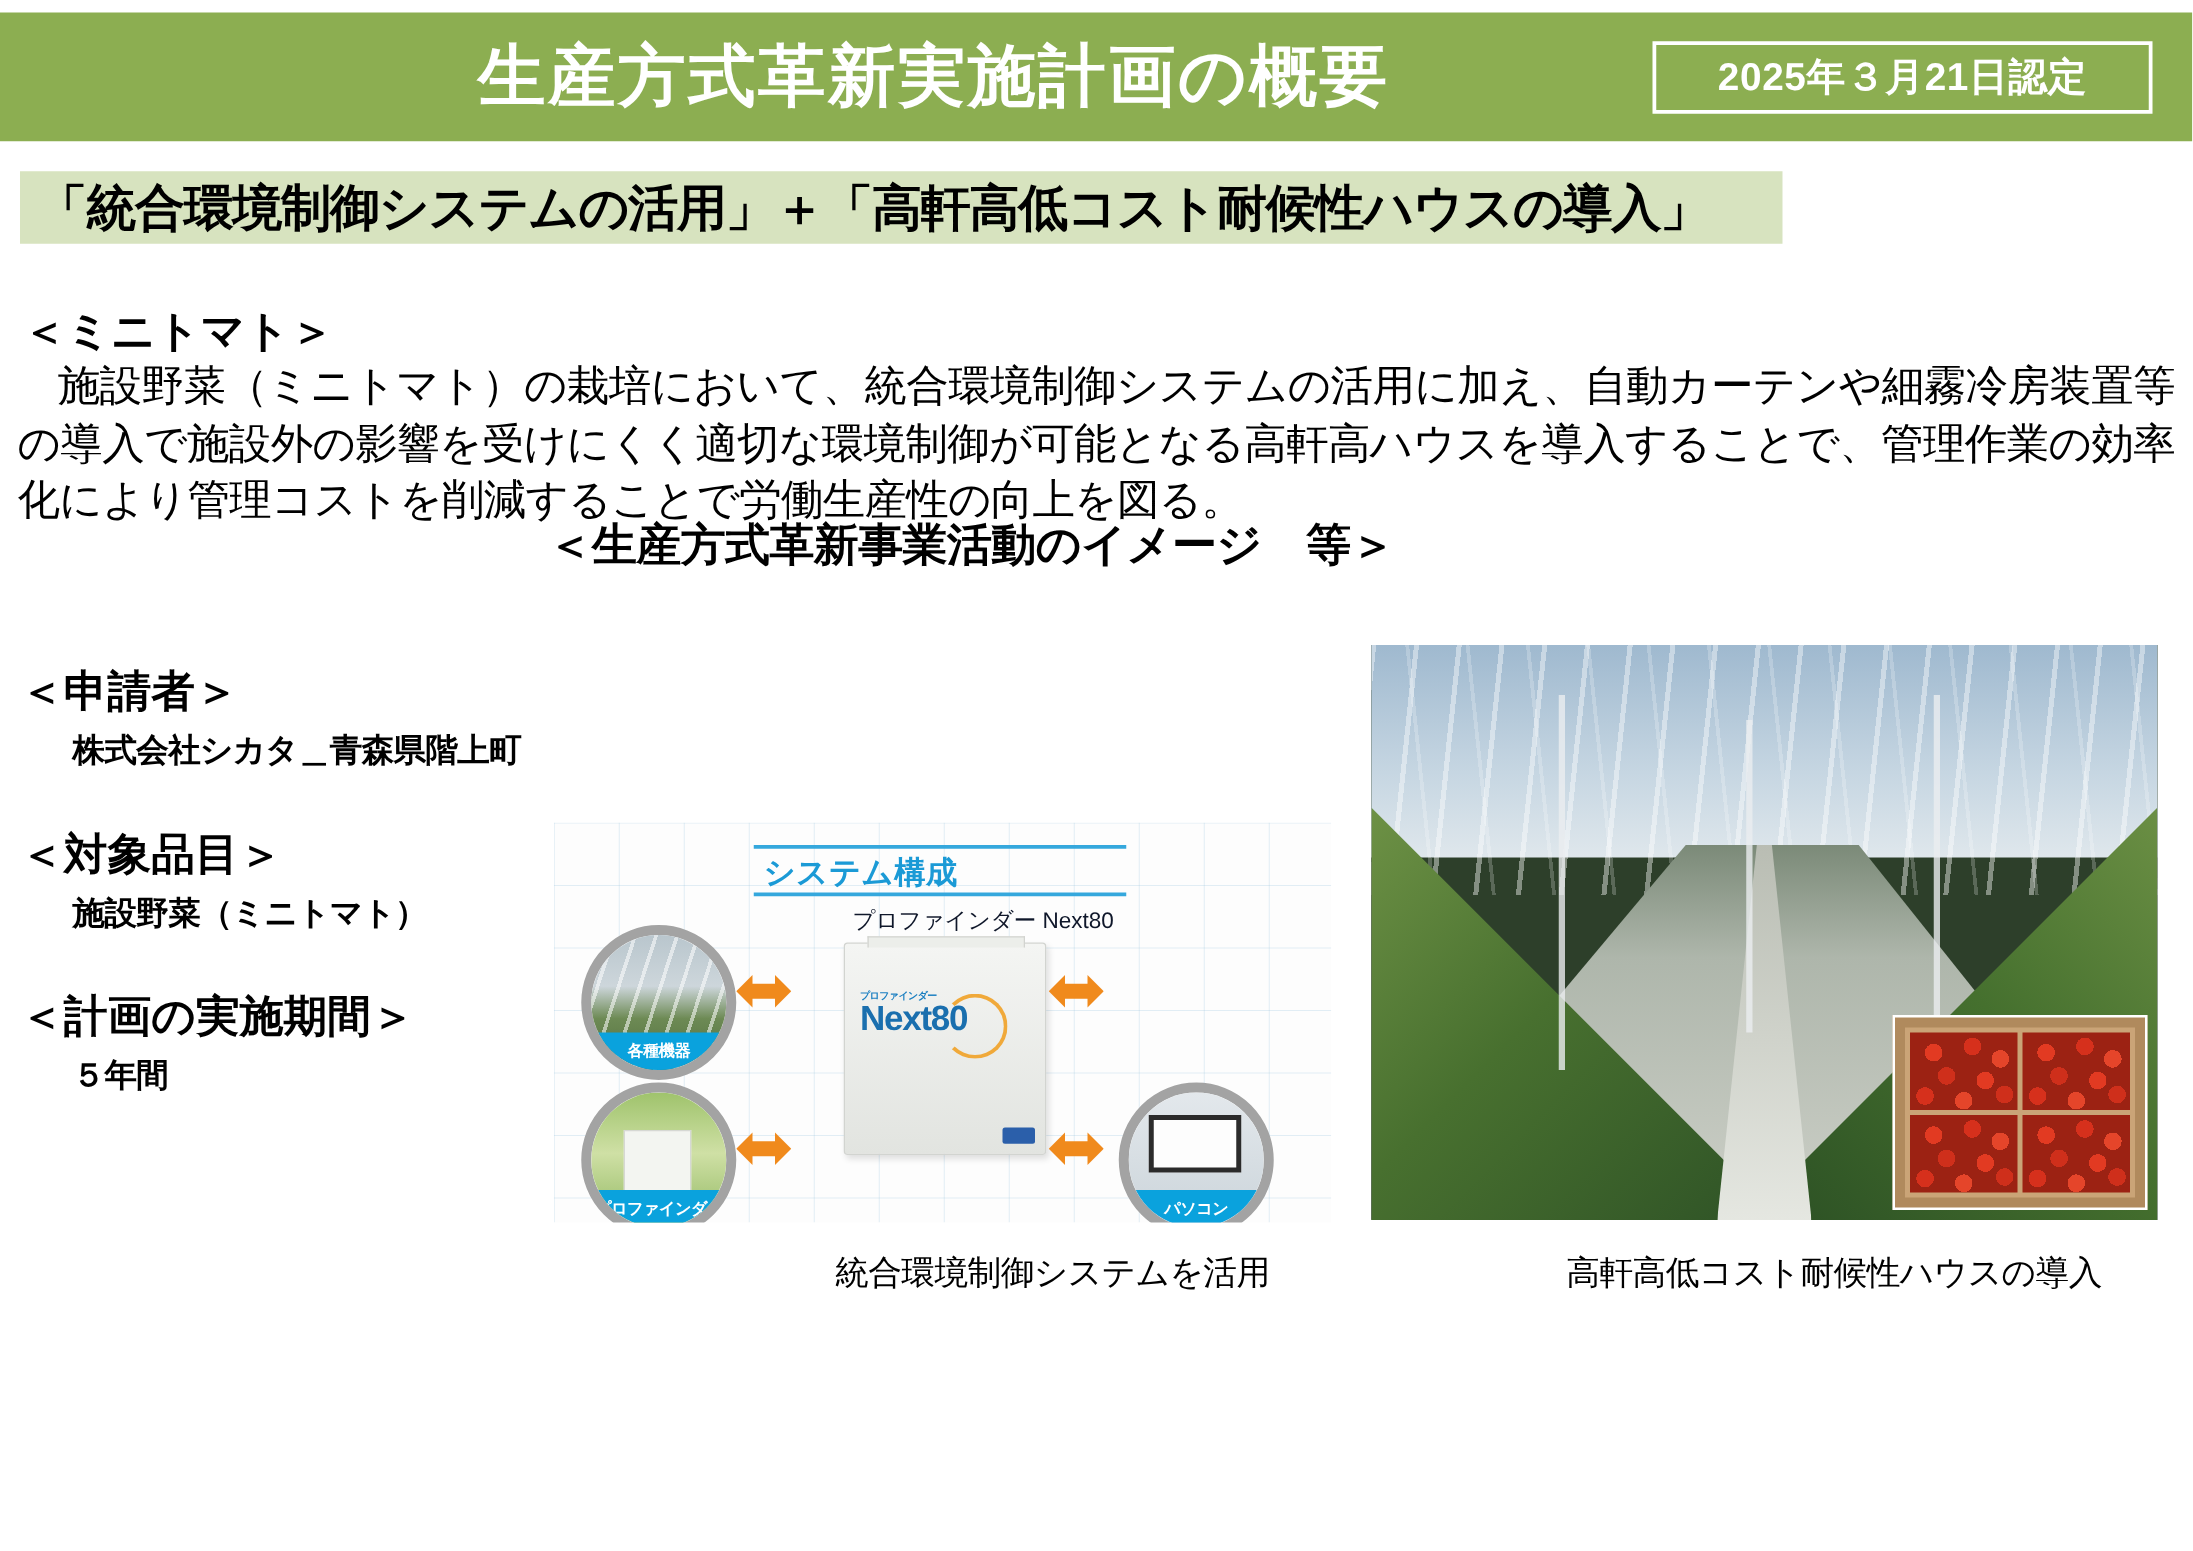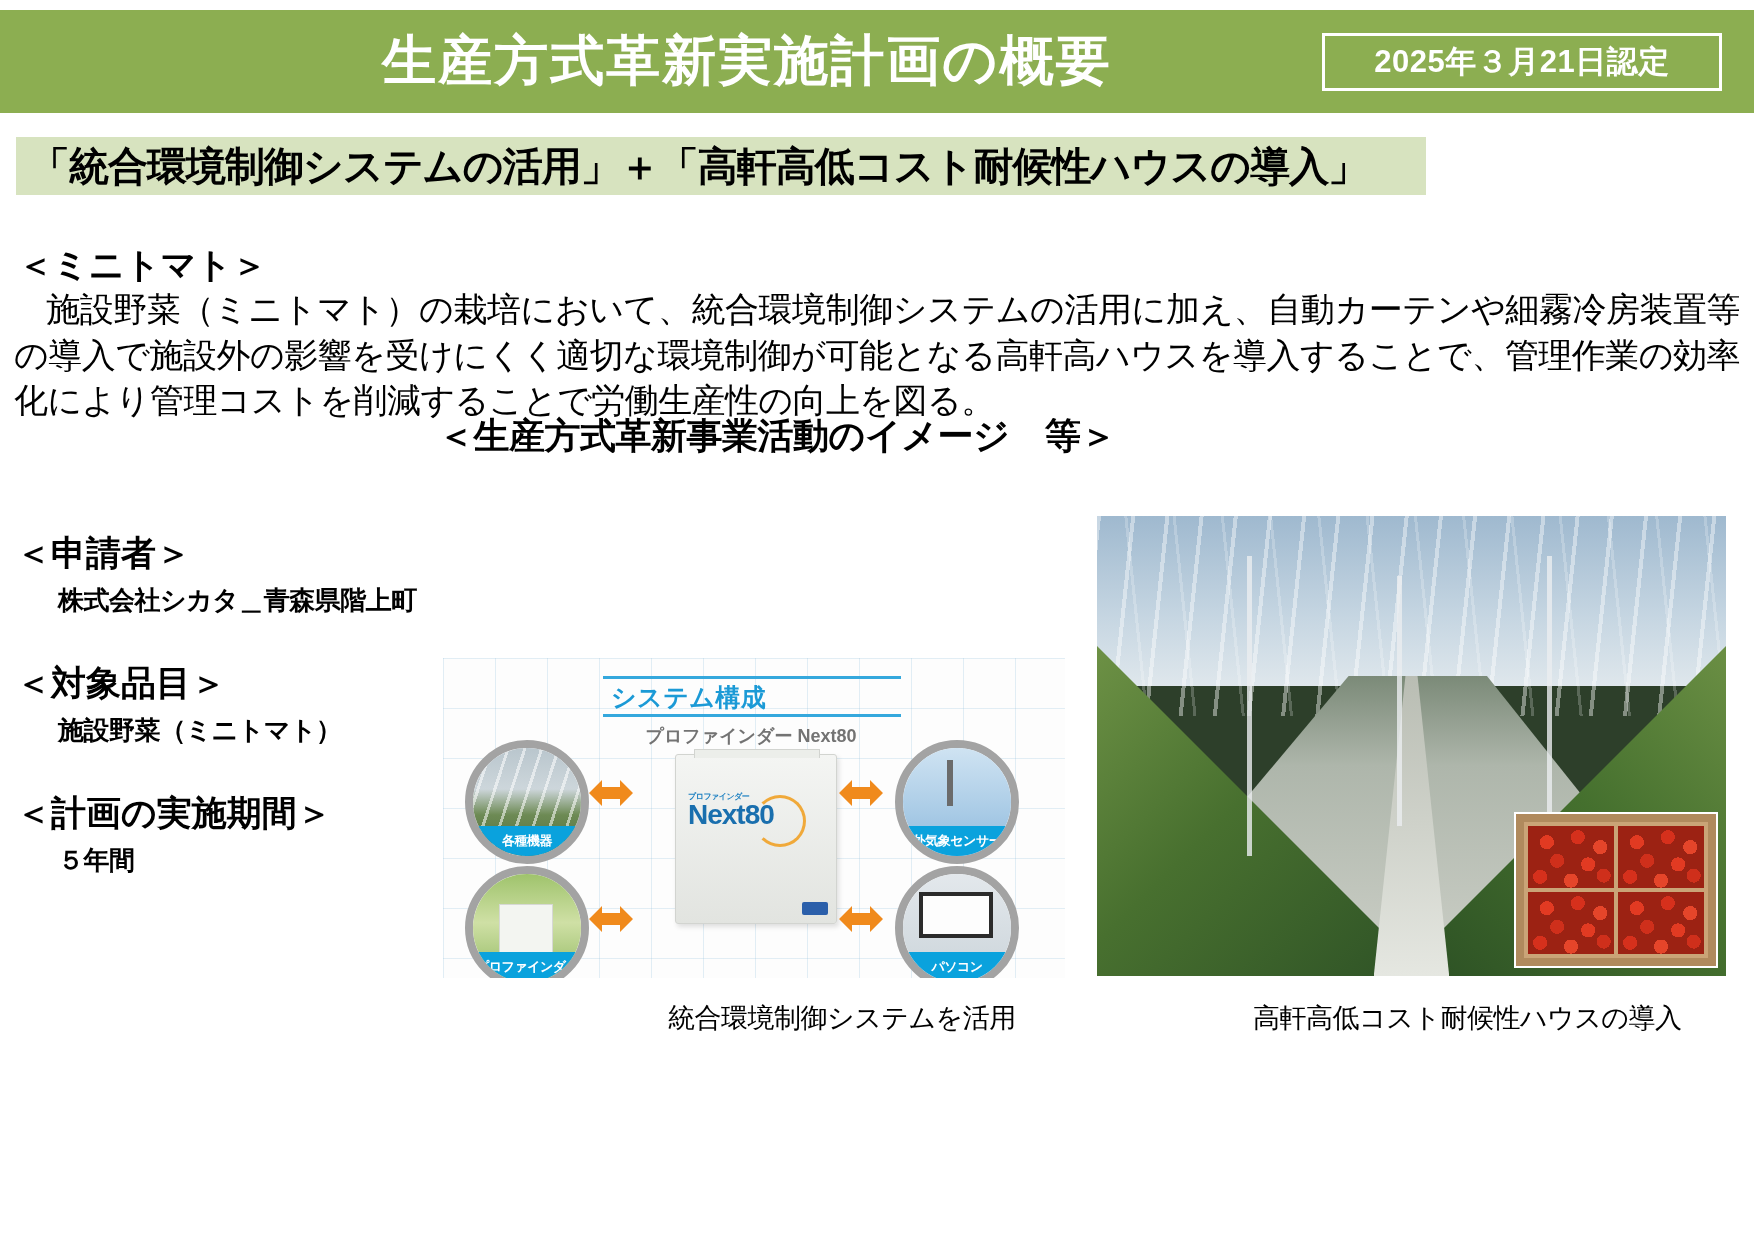--- a/index.html
+++ b/index.html
@@ -179,24 +179,24 @@
     height: 3px;
     background: #35a8dd;
   }
   .sys-title-rule-top { top: 18px; }
   .sys-title-rule-bot { top: 56px; }
   .sys-subtitle {
     position: absolute;
     left: 168px;
     top: 66px;
     width: 280px;
-    text-align: center;
+    text-align: right;
     font-size: 18px;
-    font-weight: bold;
-    color: #737373;
+    font-weight: normal;
+    color: #0f172a;
   }
   .sys-box {
     position: absolute;
     left: 232px;
     top: 96px;
     width: 160px;
     height: 168px;
     background: linear-gradient(to bottom, #f4f5f3, #e2e4e0);
     border: 1px solid #d2d4d0;
     border-radius: 3px;
@@ -491,24 +491,20 @@
       <div class="sys-box-badge"></div>
     </div>
 
     <div class="circle" id="circle-equip">
       <div class="photo photo-greenhouse"></div>
       <div class="cap">各種機器</div>
     </div>
     <div class="circle" id="circle-finder">
       <div class="photo photo-device"></div>
       <div class="cap">プロファインダー</div>
-    </div>
-    <div class="circle" id="circle-weather">
-      <div class="photo photo-sky"></div>
-      <div class="cap">外気象センサー</div>
     </div>
     <div class="circle" id="circle-pc">
       <div class="photo photo-monitor"></div>
       <div class="cap">パソコン</div>
     </div>
 
     <svg class="arrow" id="arrow-tl" viewBox="0 0 44 34">
       <path fill="currentColor" d="M0 17 L13 4 L13 11 L31 11 L31 4 L44 17 L31 30 L31 23 L13 23 L13 30 Z"></path>
     </svg>
     <svg class="arrow" id="arrow-bl" viewBox="0 0 44 34">

